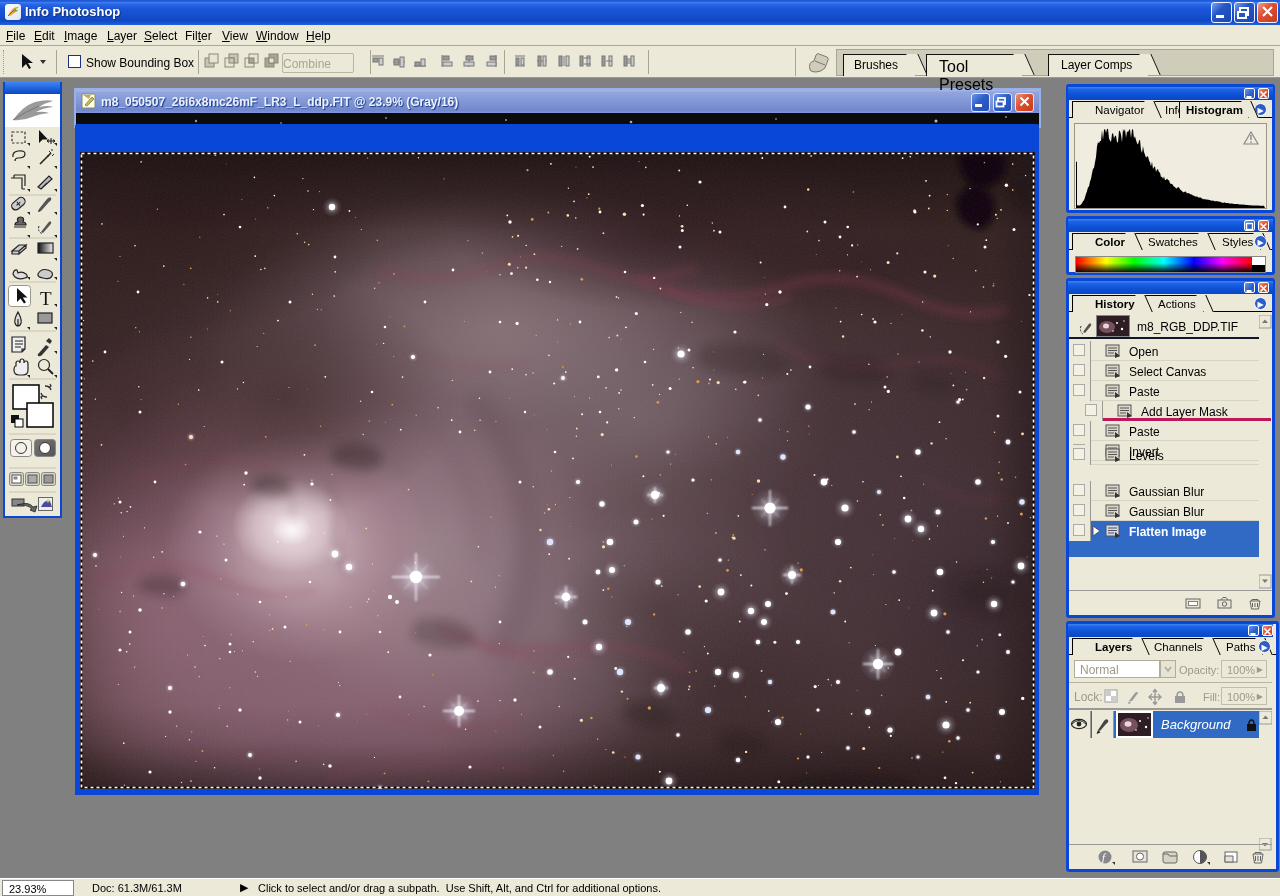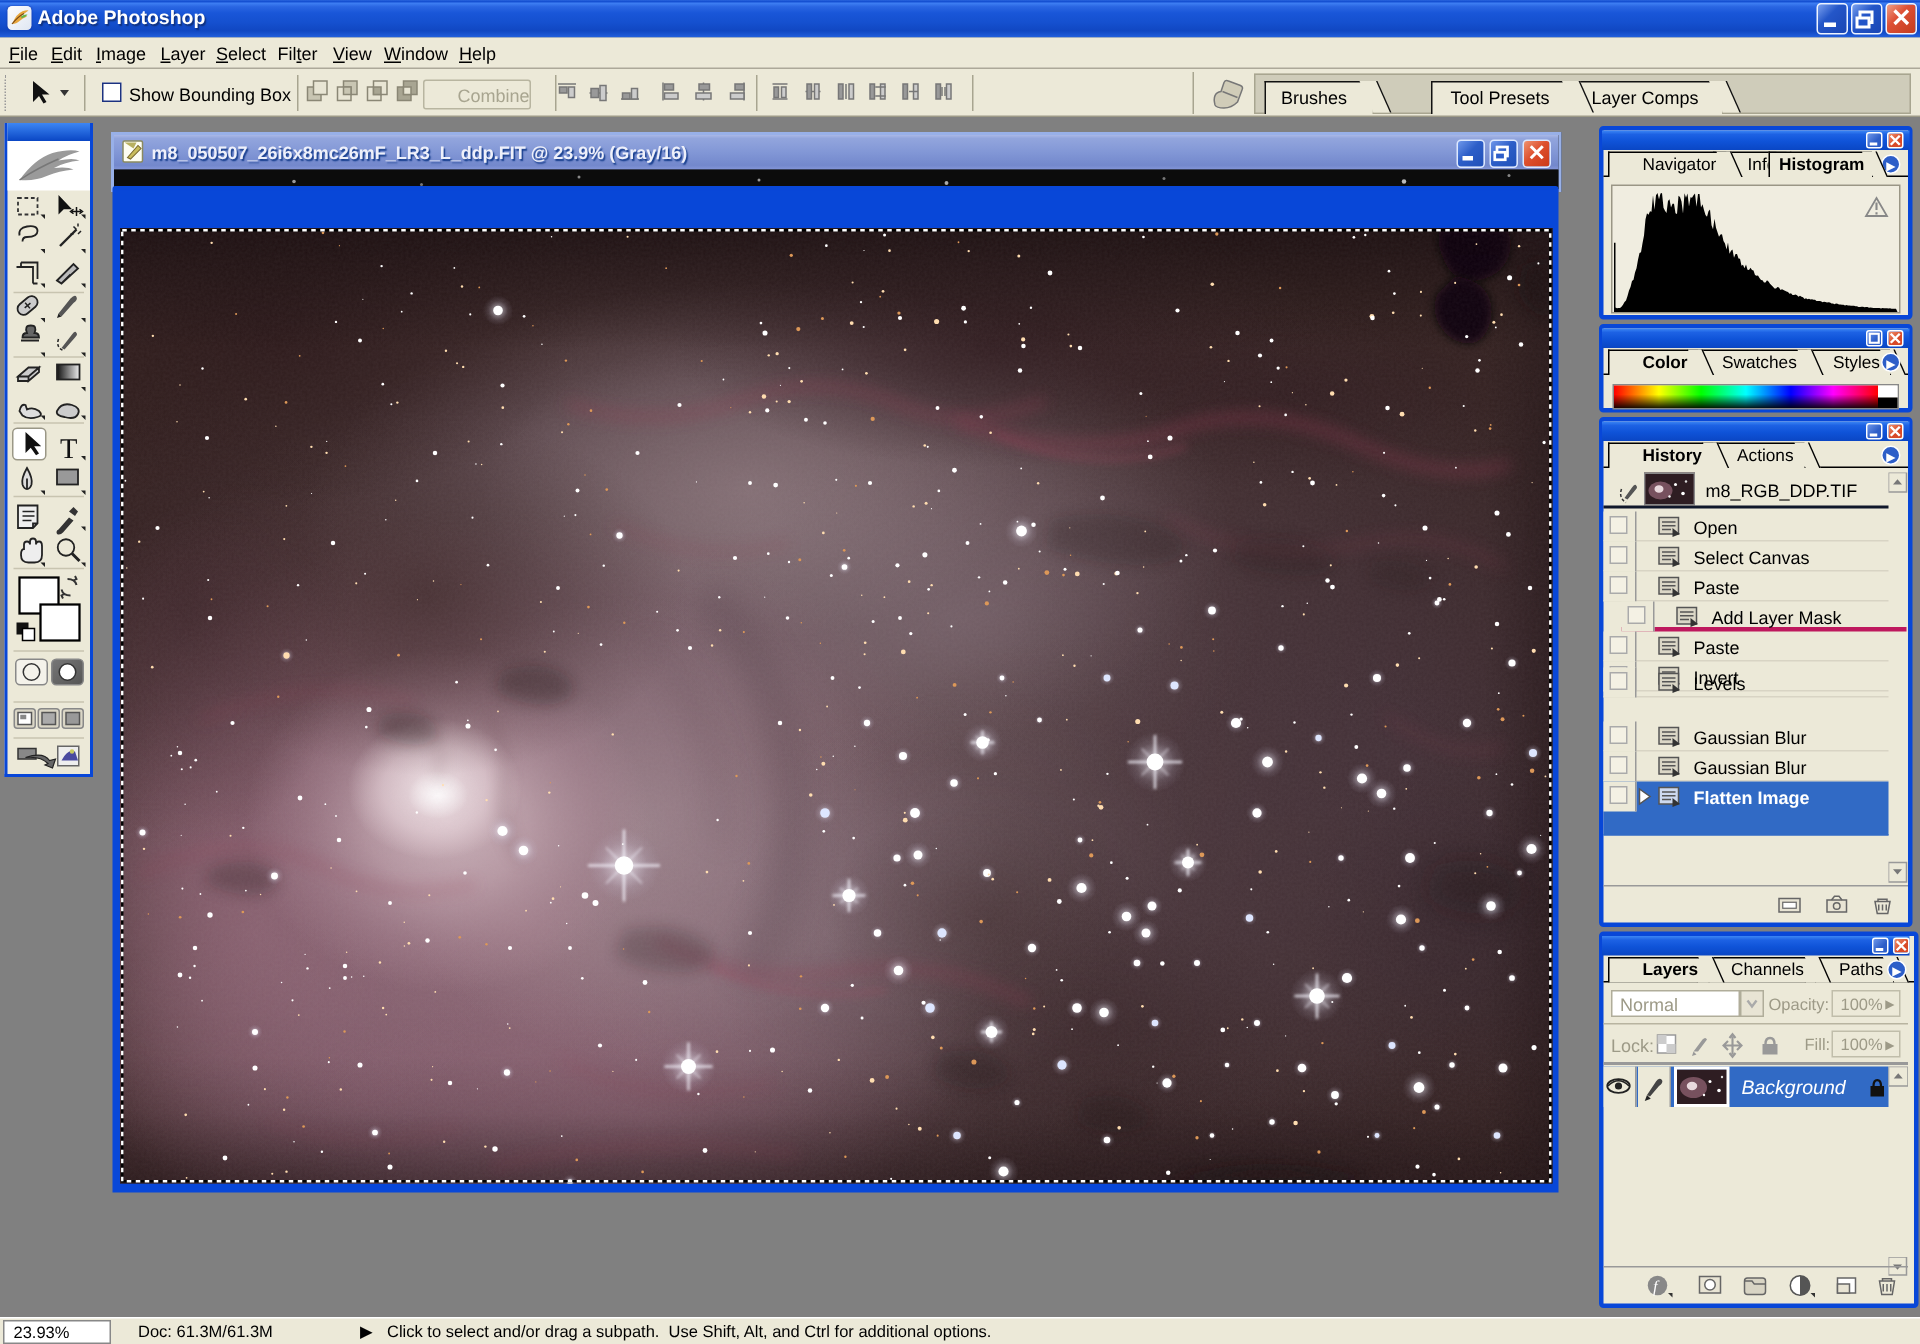--- a/index.html
+++ b/index.html
@@ -51,21 +51,21 @@
 .parrow{position:absolute;right:5px;width:13px;height:13px;border-radius:50%;background:#2d5ec8;border:1px solid #fff;color:#fff;font-size:8px;text-align:center;line-height:13px}
 </style></head>
 <body>
 
 <div class="abs" id="titlebar">
  <div class="abs ticon"><svg width="16" height="16">
         <path d="M3 12 Q6 5 10 3.5 Q13 2.5 14 3 Q11 5 9 7 Q12 6 13 7 Q10 8 8 10 Q6 12 3 12 Z" fill="#e8a63c"></path>
         <path d="M3 12 Q7 7 11 5" stroke="#7a4a14" stroke-width=".8" fill="none"></path>
         <path d="M9 7 q2.2-1.6 4.4-1.2 q-1.8 1.8-4 2.4 z" fill="#62b44a"></path>
       </svg></div>
- <div class="abs ttext">Adobe Photoshop</div>
+ <div class="abs ttext">Info Photoshop</div>
  <div class="abs wbtn" id="b-min"><svg width="19" height="17">
         <rect x="4" y="12" width="8" height="3" fill="#fff"></rect>
       </svg></div>
  <div class="abs wbtn" id="b-max"><svg width="19" height="17">
         <rect x="5" y="5" width="8" height="7" fill="none" stroke="#fff" stroke-width="2"></rect>
         <rect x="3" y="9" width="8" height="6" fill="#2456c8" stroke="#fff" stroke-width="2"></rect>
       </svg></div>
  <div class="abs wbtn" id="b-cls"><svg width="19" height="17">
         <path d="M5 4 L14 13 M14 4 L5 13" stroke="#fff" stroke-width="2.2"></path>
       </svg></div>
@@ -109,21 +109,21 @@
         <rect x="5" y="1" width="9" height="9" fill="#e8e5d4"></rect>
         <rect x="5" y="5" width="5" height="5" fill="#a8a592"></rect>
       </g>
   <g stroke="#8a8775" transform="translate(60 0)">
         <rect x="1" y="5" width="9" height="9" fill="#a8a592"></rect>
         <rect x="5" y="1" width="9" height="9" fill="#a8a592"></rect>
         <rect x="5" y="5" width="5" height="5" fill="#e8e5d4"></rect>
       </g>
  </svg>
 
- <div class="abs" style="left:282px;top:7px;width:72px;height:20px;border:1px solid #b8b5a0;border-radius:2px;color:#a8a590;text-align:right;padding-top:3px;font-size:12px">Combine</div>
+ <div class="abs" style="left:282px;top:7px;width:72px;height:20px;border:1px solid #b8b5a0;border-radius:2px;color:#a8a590;text-align:left;padding-top:3px;font-size:12px">Combine</div>
  <div class="abs" style="left:370px;top:4px;width:1px;height:24px;background:#a8a590"></div>
 
  <svg class="abs" style="left:371px;top:8px" width="270" height="16">
   <g stroke="#777" fill="#bbb">
    <g>
           <path d="M1 2 h12" fill="none"></path>
           <rect x="2" y="4" width="5" height="4" fill="#999"></rect>
           <rect x="8" y="4" width="4" height="7" fill="#ccc"></rect>
         </g>
    <g transform="translate(21 0)">
@@ -187,21 +187,21 @@
  <div class="abs" style="left:648px;top:4px;width:1px;height:24px;background:#a8a590"></div>
  <div class="abs" style="left:795px;top:2px;width:1px;height:28px;background:#a8a590"></div>
 
  <svg class="abs" style="left:807px;top:6px" width="24" height="22">
       <path d="M3 18 q-2-8 4-9 l2-6 q1-2 3-1 l8 3 q2 1 1 3 l-3 8 q-4 4-9 4 q-5 0-6-2 z" fill="#d0ccb8" stroke="#777"></path>
       <path d="M8 9 l10 4" stroke="#777" fill="none"></path>
     </svg>
 
  <div class="abs" style="left:836px;top:3px;width:438px;height:27px;background:#cfccba;border:1px solid #a8a590"></div>
  <div class="abs" style="left:843px;top:8px;width:72px;height:22px;background:#ece9d8;border:1px solid #111;border-bottom:none;border-right:none;font-size:12px;padding:3px 0 0 10px">Brushes<div class="abs" style="right:-8px;top:-1px;width:12px;height:21px;background:#ece9d8;border-right:1px solid #111;transform:skewX(24deg)"></div></div>
- <div class="abs" style="left:954px;top:8px;width:96px;height:22px;background:#ece9d8;border:1px solid #111;border-bottom:none;border-right:none;font-size:12px;padding:3px 0 0 12px;z-index:1">Tool Presets<div class="abs" style="right:-8px;top:-1px;width:12px;height:21px;background:#ece9d8;border-right:1px solid #111;transform:skewX(24deg)"></div></div>
+ <div class="abs" style="left:926px;top:8px;width:96px;height:22px;background:#ece9d8;border:1px solid #111;border-bottom:none;border-right:none;font-size:16px;padding:3px 0 0 12px;z-index:1">Tool Presets<div class="abs" style="right:-8px;top:-1px;width:12px;height:21px;background:#ece9d8;border-right:1px solid #111;transform:skewX(24deg)"></div></div>
  <div class="abs" style="left:1048px;top:8px;width:100px;height:22px;background:#ece9d8;border:1px solid #111;border-bottom:none;border-right:none;font-size:12px;padding:3px 0 0 12px;z-index:0">Layer Comps<div class="abs" style="right:-8px;top:-1px;width:12px;height:21px;background:#ece9d8;border-right:1px solid #111;transform:skewX(24deg)"></div></div>
 </div>
 
 <div class="abs" id="statusbar">
  <div class="abs" id="zoombox">23.93%</div>
  <div class="abs" style="left:92px;top:3px">Doc: 61.3M/61.3M</div>
  <div class="abs" style="left:240px;top:2px;color:#000">▶</div>
  <div class="abs" style="left:258px;top:3px">Click to select and/or drag a subpath.&nbsp; Use Shift, Alt, and Ctrl for additional options.</div>
 </div>
 

